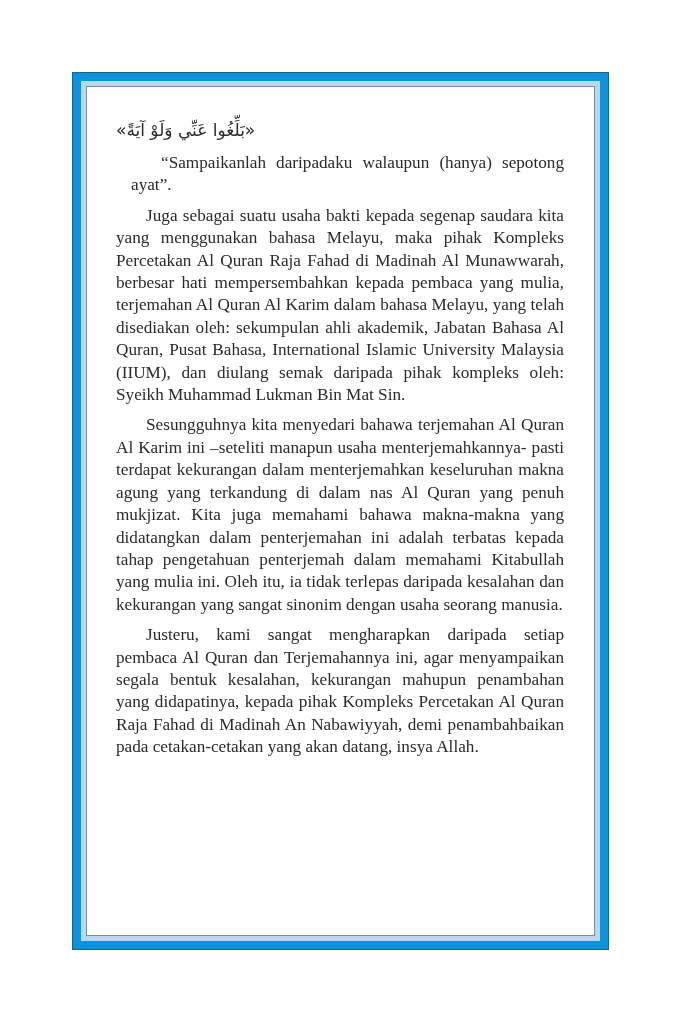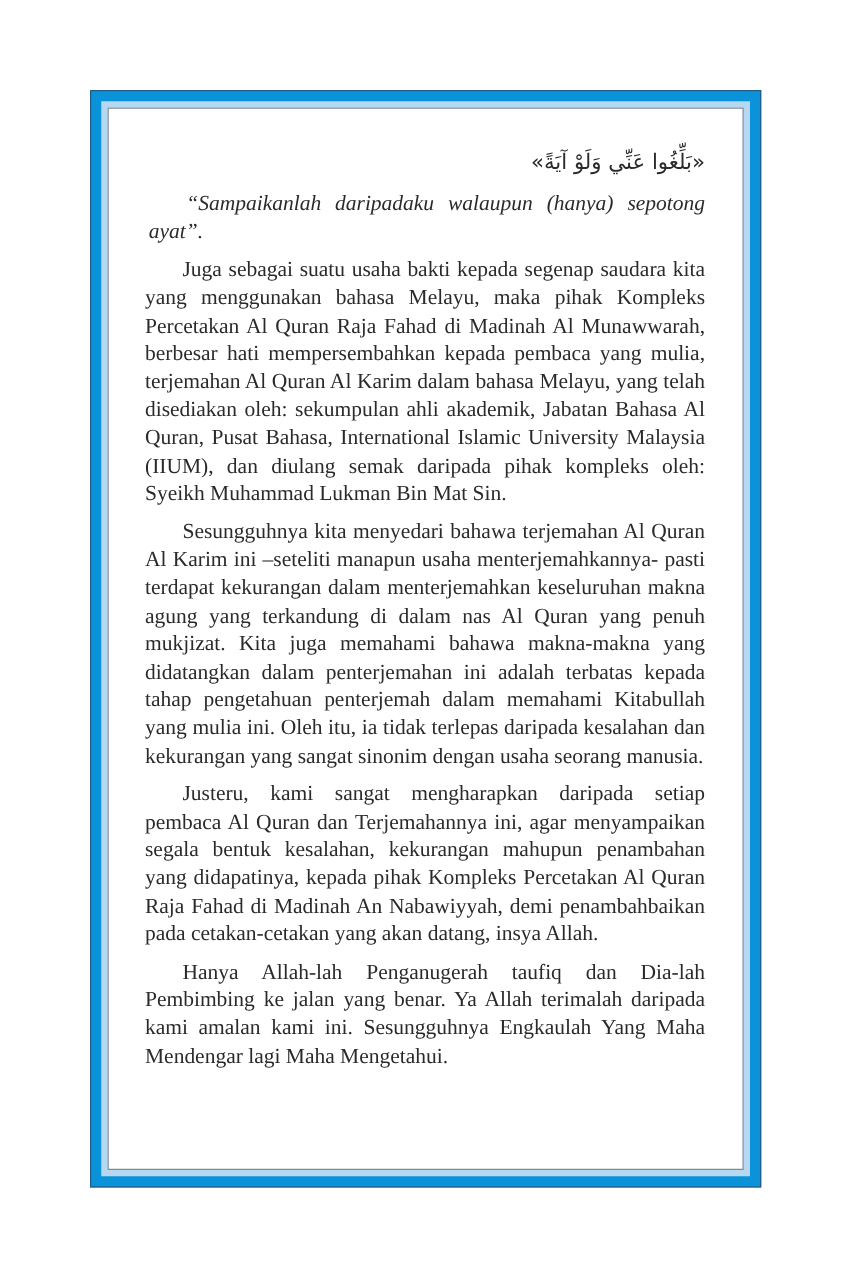--- a/index.html
+++ b/index.html
@@ -17,35 +17,34 @@
   .frame-inner {
     position: absolute; left: 5px; top: 5px; right: 5px; bottom: 5px;
     background: #ffffff; border: 1px solid #7f8a94;
   }
   .content {
     position: absolute; left: 116px; top: 112px; width: 448px;
     font-family: "Liberation Serif", serif; color: #2a2a2a;
     font-size: 17.2px; line-height: 22.4px; text-align: justify;
   }
   .arabic {
-    text-align: right; font-family: "DejaVu Sans", sans-serif;
+    text-align: left; font-family: "DejaVu Sans", sans-serif;
     font-size: 17px; line-height: 36px; direction: rtl; margin-bottom: 4px;
   }
-  .quote { font-style: italic; text-indent: 30px; margin: 0 0 8px 3px; }
+  .quote { text-indent: 30px; margin: 0 0 8px 15px; }
   p { margin: 0 0 8px 0; text-indent: 30px; hyphens: manual; }
 </style>
 </head>
 <body>
 
 <div class="frame-outer">
   <div class="frame-light">
     <div class="frame-inner"></div>
   </div>
 </div>
 
 <div class="content">
   <div class="arabic">«بَلِّغُوا عَنِّي وَلَوْ آيَةً»</div>
   <p class="quote">“Sampaikanlah daripadaku walaupun (hanya) sepotong ayat”.</p>
   <p>Juga sebagai suatu usaha bakti kepada segenap saudara kita yang menggunakan bahasa Melayu, maka pihak Kompleks Percetakan Al Quran Raja Fahad di Madinah Al Munawwarah, berbesar hati mempersembahkan kepada pembaca yang mulia, terjemahan Al Quran Al Karim dalam bahasa Melayu, yang telah disediakan oleh: sekumpulan ahli akademik,  Jabatan Bahasa Al Quran, Pusat Bahasa, International Islamic University Malay­sia (IIUM), dan diulang semak daripada pihak kompleks oleh: Syeikh Muhammad Lukman Bin Mat Sin.</p>
   <p>Sesungguhnya kita menyedari bahawa terjemahan Al Quran Al Karim ini –seteliti manapun usaha menterjemahkannya- pasti terdapat kekurangan dalam menterjemahkan keseluruhan mak­na agung yang terkandung di dalam nas Al Quran yang penuh mukjizat. Kita juga memahami bahawa makna-makna yang didatangkan dalam penterjemahan ini adalah terbatas kepada tahap pengetahuan penterjemah dalam memahami Kitabullah yang mulia ini. Oleh itu, ia tidak terlepas daripada kesalahan dan kekurangan yang sangat sinonim dengan usaha seorang manusia.</p>
   <p>Justeru, kami sangat mengharapkan daripada setiap pembaca Al Quran dan Terjemahannya ini, agar menyampaikan segala bentuk kesalahan, kekurangan mahupun penambahan yang di­dapatinya, kepada pihak Kompleks Percetakan Al Quran Raja Fahad di Madinah An Nabawiyyah, demi penambahbaikan pada cetakan-cetakan yang akan datang, insya Allah.</p>
-  <p>Hanya Allah-lah Penganugerah taufiq dan Dia-lah Pembimb­ing ke jalan yang benar. Ya Allah terimalah daripada kami ama­lan kami ini. Sesungguhnya Engkaulah Yang Maha Mendengar lagi Maha Mengetahui.</p>
 </div>
 
 </body></html>

